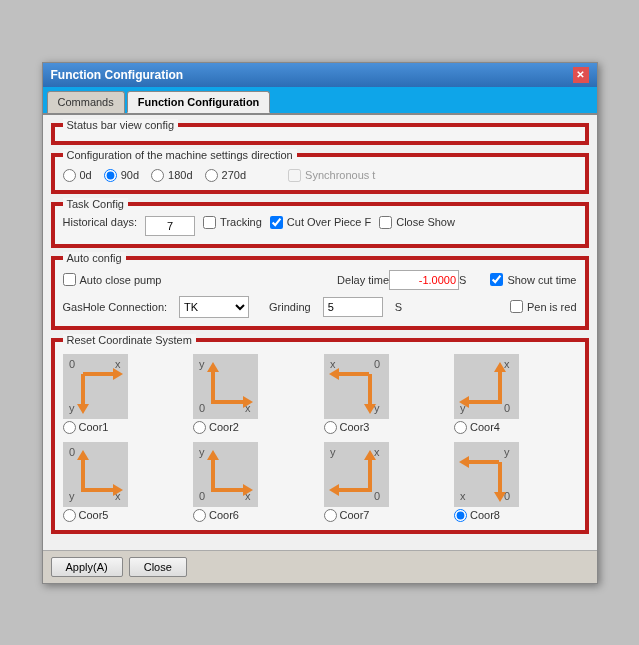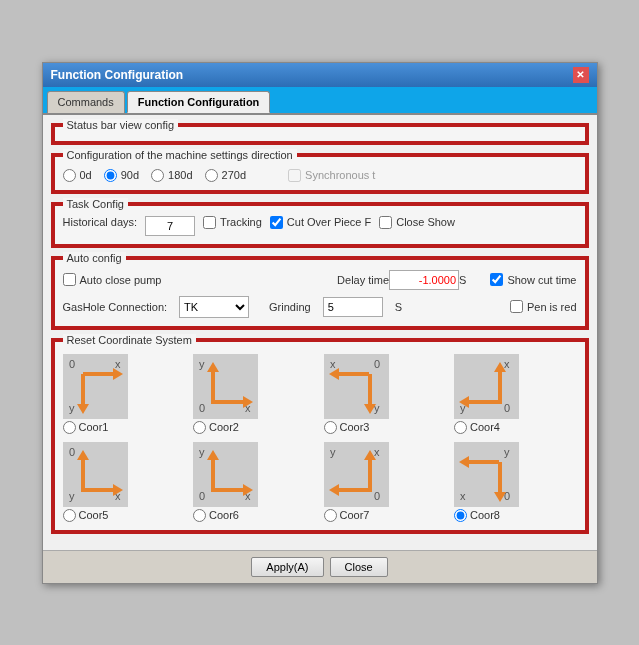--- a/index.html
+++ b/index.html
@@ -179,21 +179,21 @@
       padding-left: 4px;
     }
     .coord-grid {
       display: grid;
       grid-template-columns: repeat(4, 1fr);
       gap: 8px;
       margin-top: 6px;
     }
     .bottom-bar {
       display: flex;
-      justify-content: center;
+      justify-content: flex-start;
       gap: 6px;
       padding: 6px 8px;
       background: #d4d0c8;
       border-top: 1px solid #aaa;
     }
     .btn {
       padding: 3px 14px;
       font-size: 11px;
       border: 1px solid #888;
       background: linear-gradient(to bottom, #f5f5f5, #ddd);

